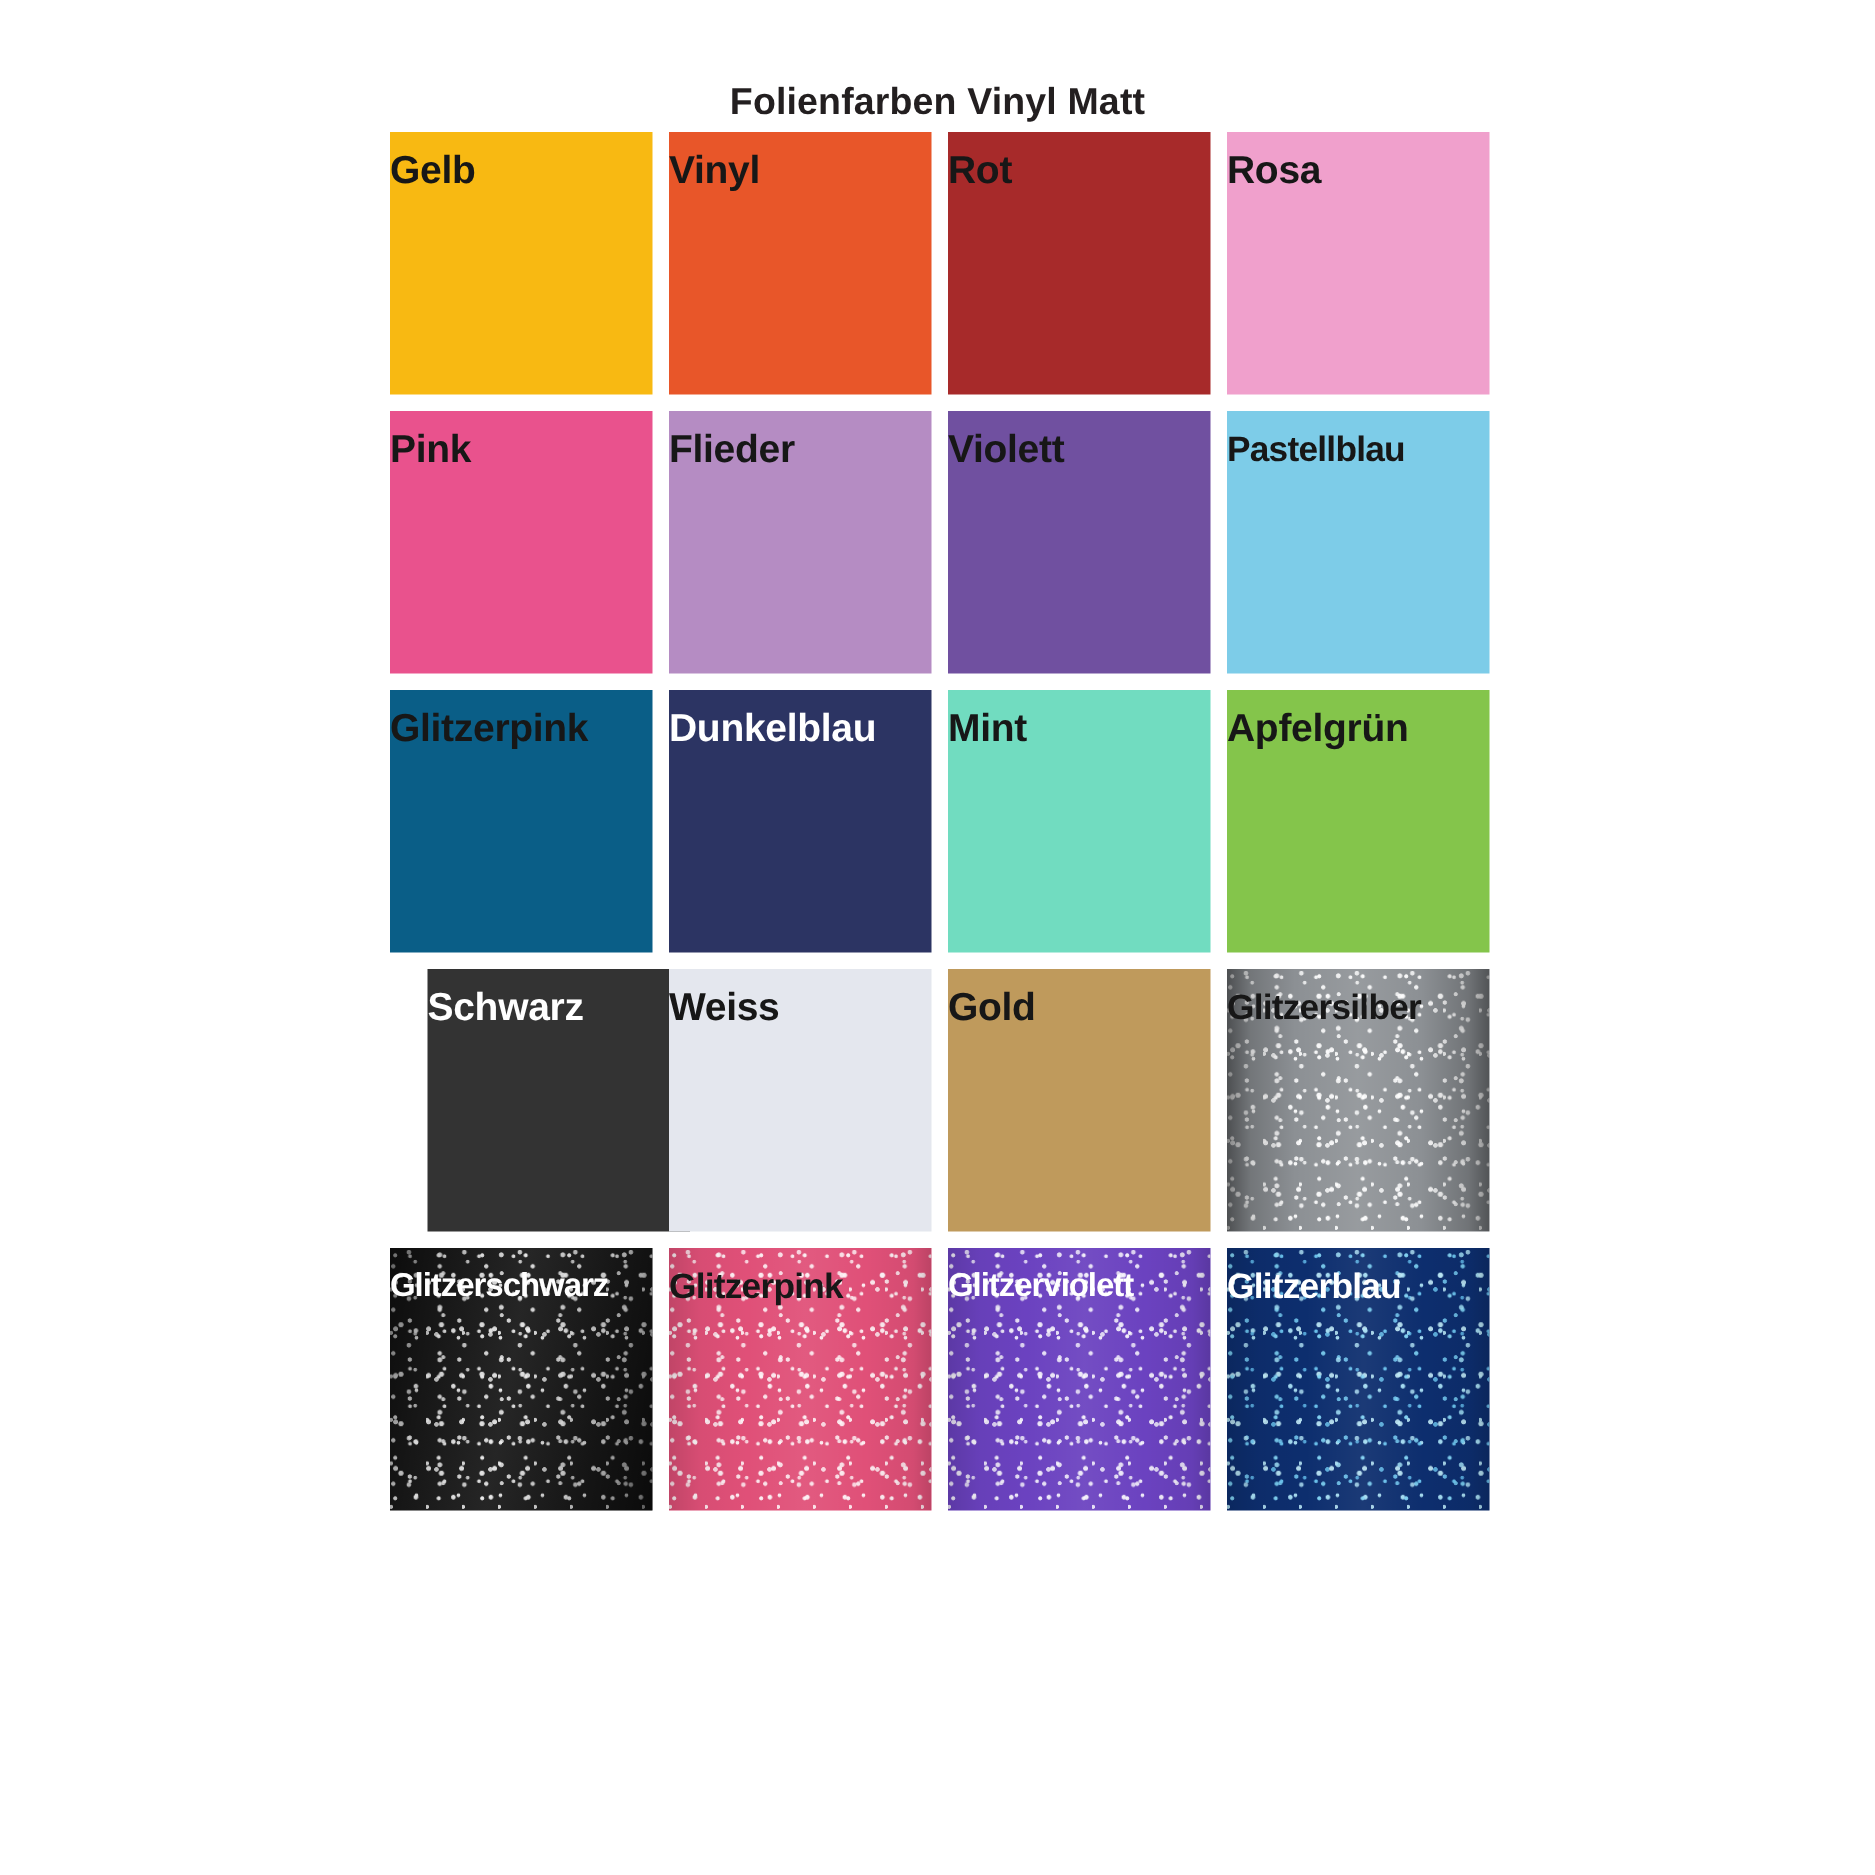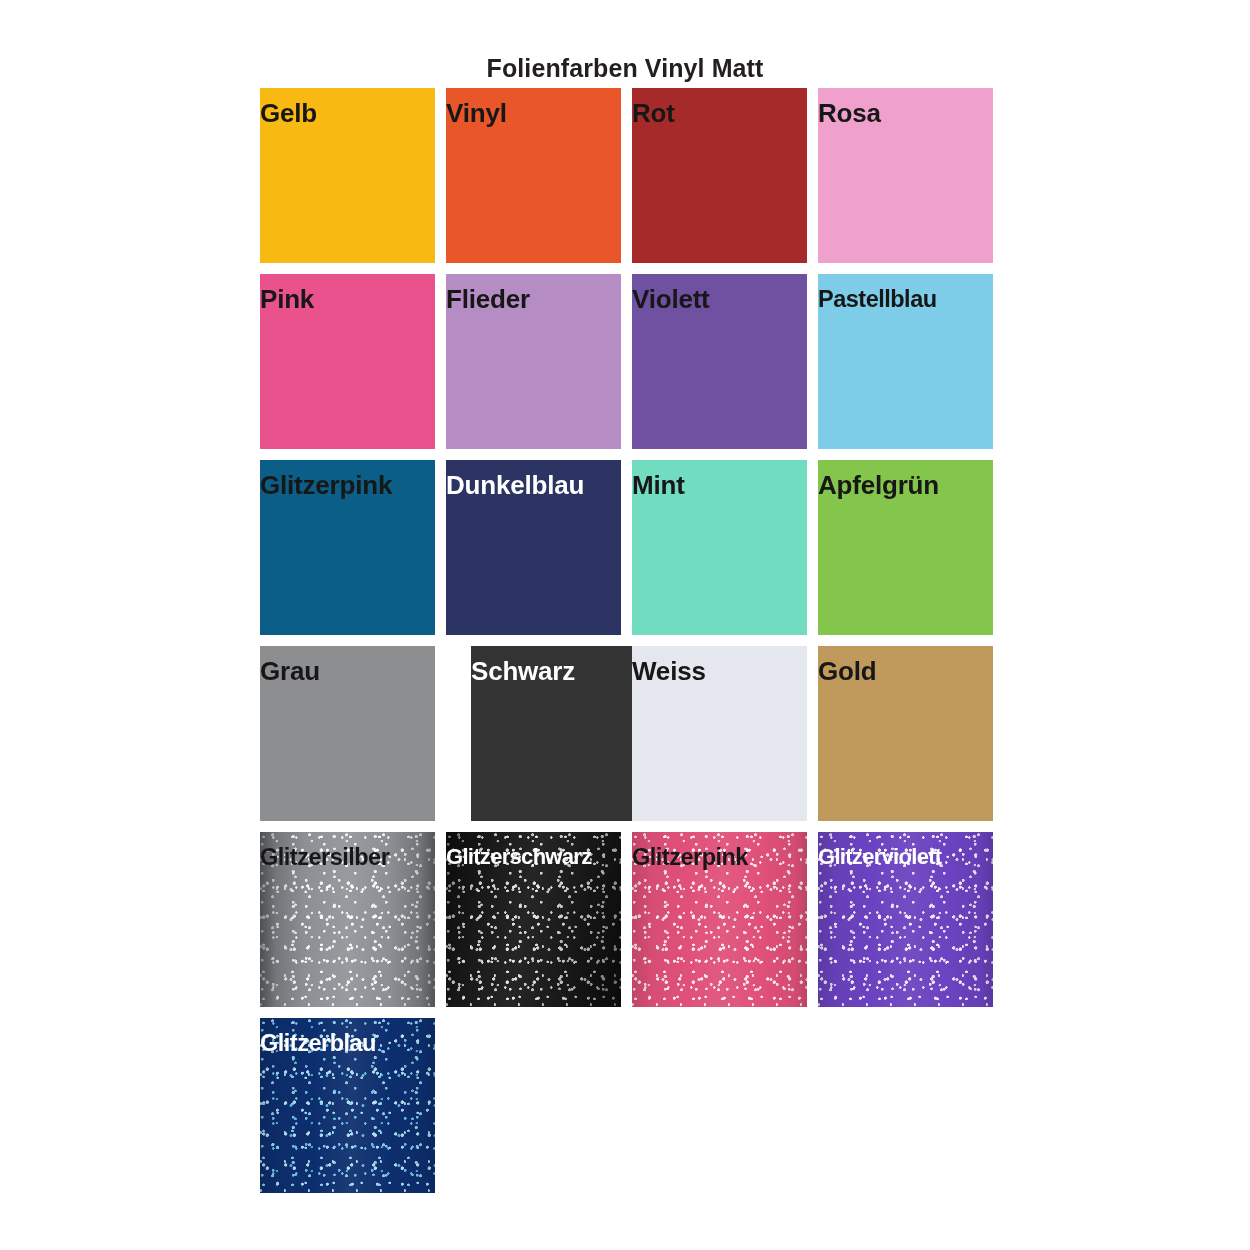--- a/index.html
+++ b/index.html
@@ -190,23 +190,20 @@
       </div>
       <div class="swatch" style="background: rgb(44, 52, 99); padding-left: 30px;">
         <div class="swatch-label light">Dunkelblau</div>
       </div>
       <div class="swatch" style="background: rgb(113, 220, 192);">
         <div class="swatch-label dark">Mint</div>
       </div>
       <div class="swatch" style="background: rgb(132, 197, 75);">
         <div class="swatch-label dark">Apfelgrün</div>
       </div>
-      <div class="swatch" style="background: rgb(141, 142, 144);">
-        <div class="swatch-label dark">Grau</div>
-      </div>
       <div class="swatch" style="background: rgb(51, 51, 51); margin-left: 25px;">
         <div class="swatch-label light">Schwarz</div>
       </div>
       <div class="swatch" style="background: rgb(228, 231, 238);">
         <div class="swatch-label dark">Weiss</div>
       </div>
       <div class="swatch" style="background: rgb(191, 154, 92);">
         <div class="swatch-label dark">Gold</div>
       </div>
       <div class="swatch" style="background: rgb(140, 144, 148);">

